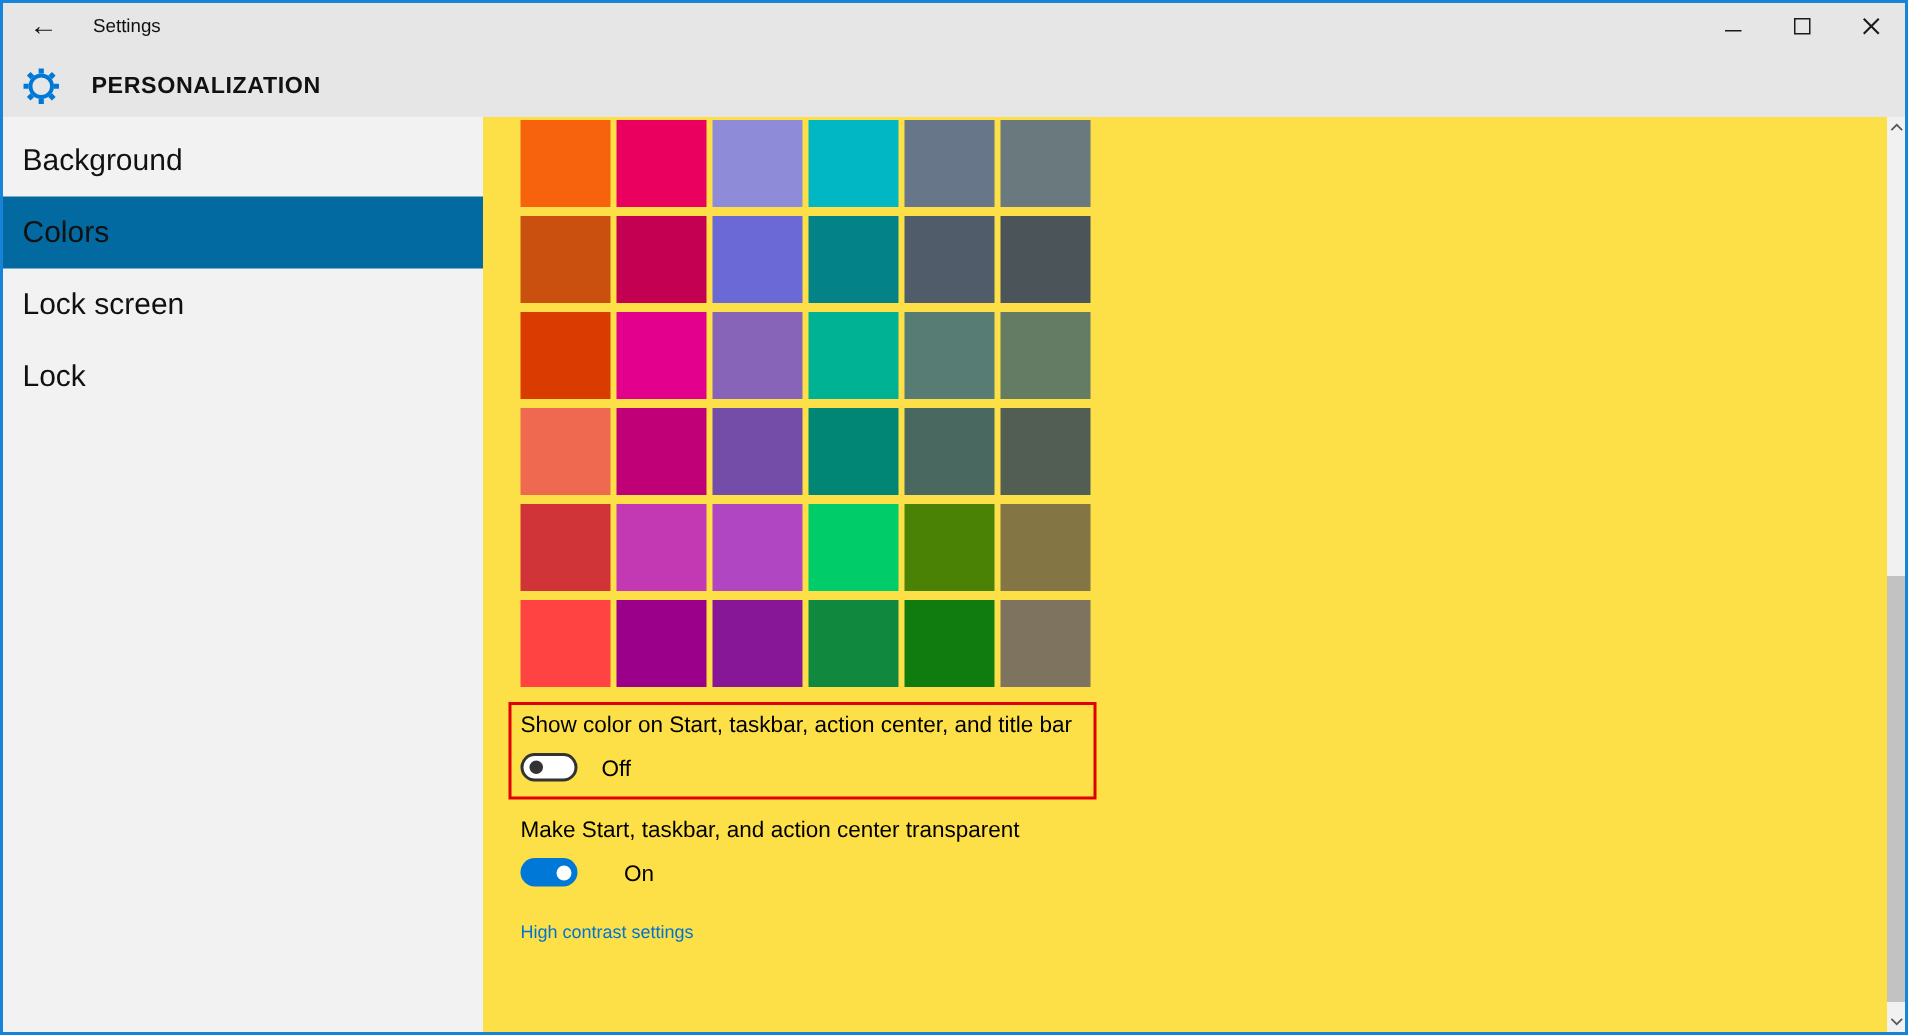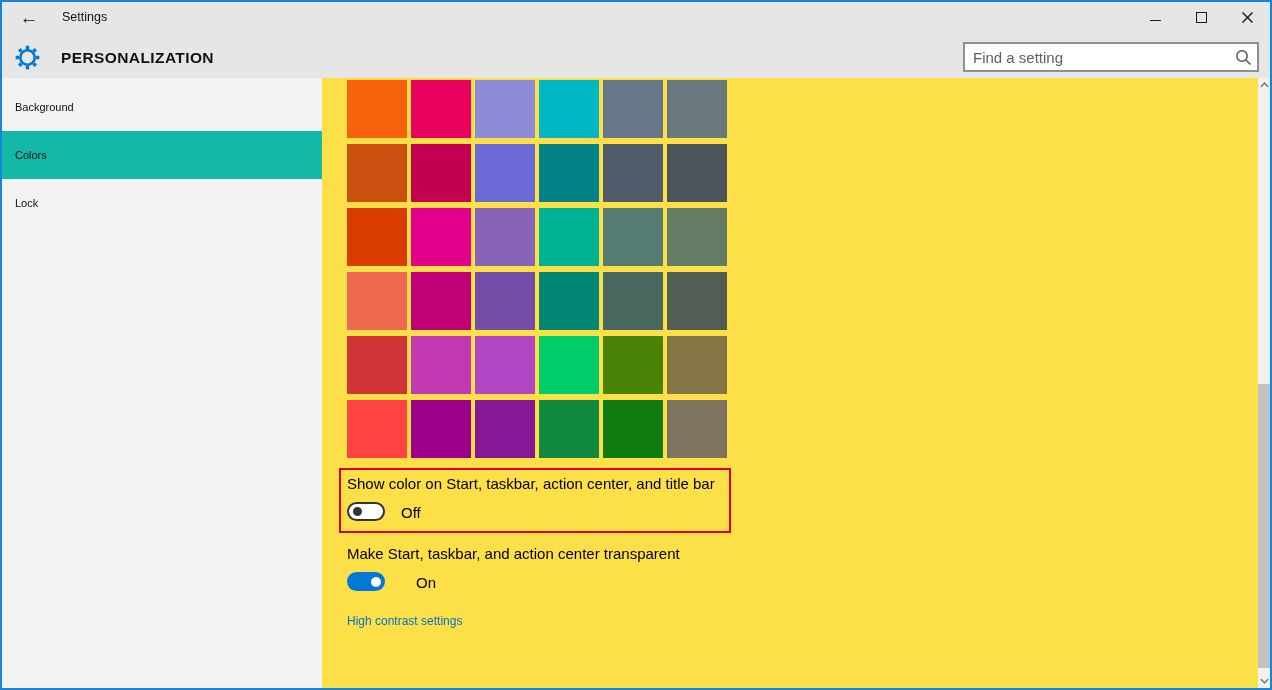--- a/index.html
+++ b/index.html
@@ -47,23 +47,23 @@
   .search-box input::placeholder { color:#5f5f5f; opacity:1; }
   .search-icon-wrap { width:28px; display:flex; justify-content:center; cursor:pointer; }
 
   
   .sidebar {
     position:absolute; left:0; top:76px; width:320px; height:610px;
     background:#f2f2f2; padding-top:5px;
   }
   .side-item {
     height:48px; line-height:48px; padding-left:13px;
-    font-size:11px; color:#111; cursor:pointer;
-  }
-  .side-item.selected { background:#14b8a6; }
+    font-size:20px; color:#111; cursor:pointer;
+  }
+  .side-item.selected { background:#0369a1; }
 
   
   .content {
     position:absolute; left:320px; top:76px; width:937px; height:688px;
     background:#fde047;
   }
 
   .color-grid {
     position:absolute; left:345px; top:2px; 
     display:grid; grid-template-columns:repeat(6,60px); grid-auto-rows:58px;
@@ -153,34 +153,26 @@
           <line x1="6.70" y1="17.30" x2="4.58" y2="19.42"></line>
           <line x1="4.5" y1="12" x2="1.5" y2="12"></line>
           <line x1="6.70" y1="6.70" x2="4.58" y2="4.58"></line>
           <line x1="12" y1="4.5" x2="12" y2="1.5"></line>
           <line x1="17.30" y1="6.70" x2="19.42" y2="4.58"></line>
         </g>
       </svg>
     </div>
     <div class="page-title">PERSONALIZATION</div>
 
-    <div class="search-box">
-      <input type="text" placeholder="Find a setting" style="">
-      <span class="search-icon-wrap">
-        <svg width="19" height="19" viewBox="0 0 19 19">
-          <circle cx="8" cy="8" r="5.2" fill="none" stroke="#555" stroke-width="1.5"></circle>
-          <line x1="12" y1="12" x2="16.5" y2="16.5" stroke="#555" stroke-width="1.5"></line>
-        </svg>
-      </span>
-    </div>
   </div>
 
   <div class="sidebar">
       <div class="side-item">Background</div>
       <div class="side-item selected">Colors</div>
+      <div class="side-item">Lock screen</div>
       <div class="side-item">Lock</div>
     </div>
 
   <div class="content">
     <div class="color-grid">
         <div class="tile" style="background: rgb(247, 99, 12);"></div>
         <div class="tile" style="background: rgb(234, 0, 94);"></div>
         <div class="tile" style="background: rgb(142, 140, 216);"></div>
         <div class="tile" style="background: rgb(0, 183, 195);"></div>
         <div class="tile" style="background: rgb(104, 118, 138);"></div>

